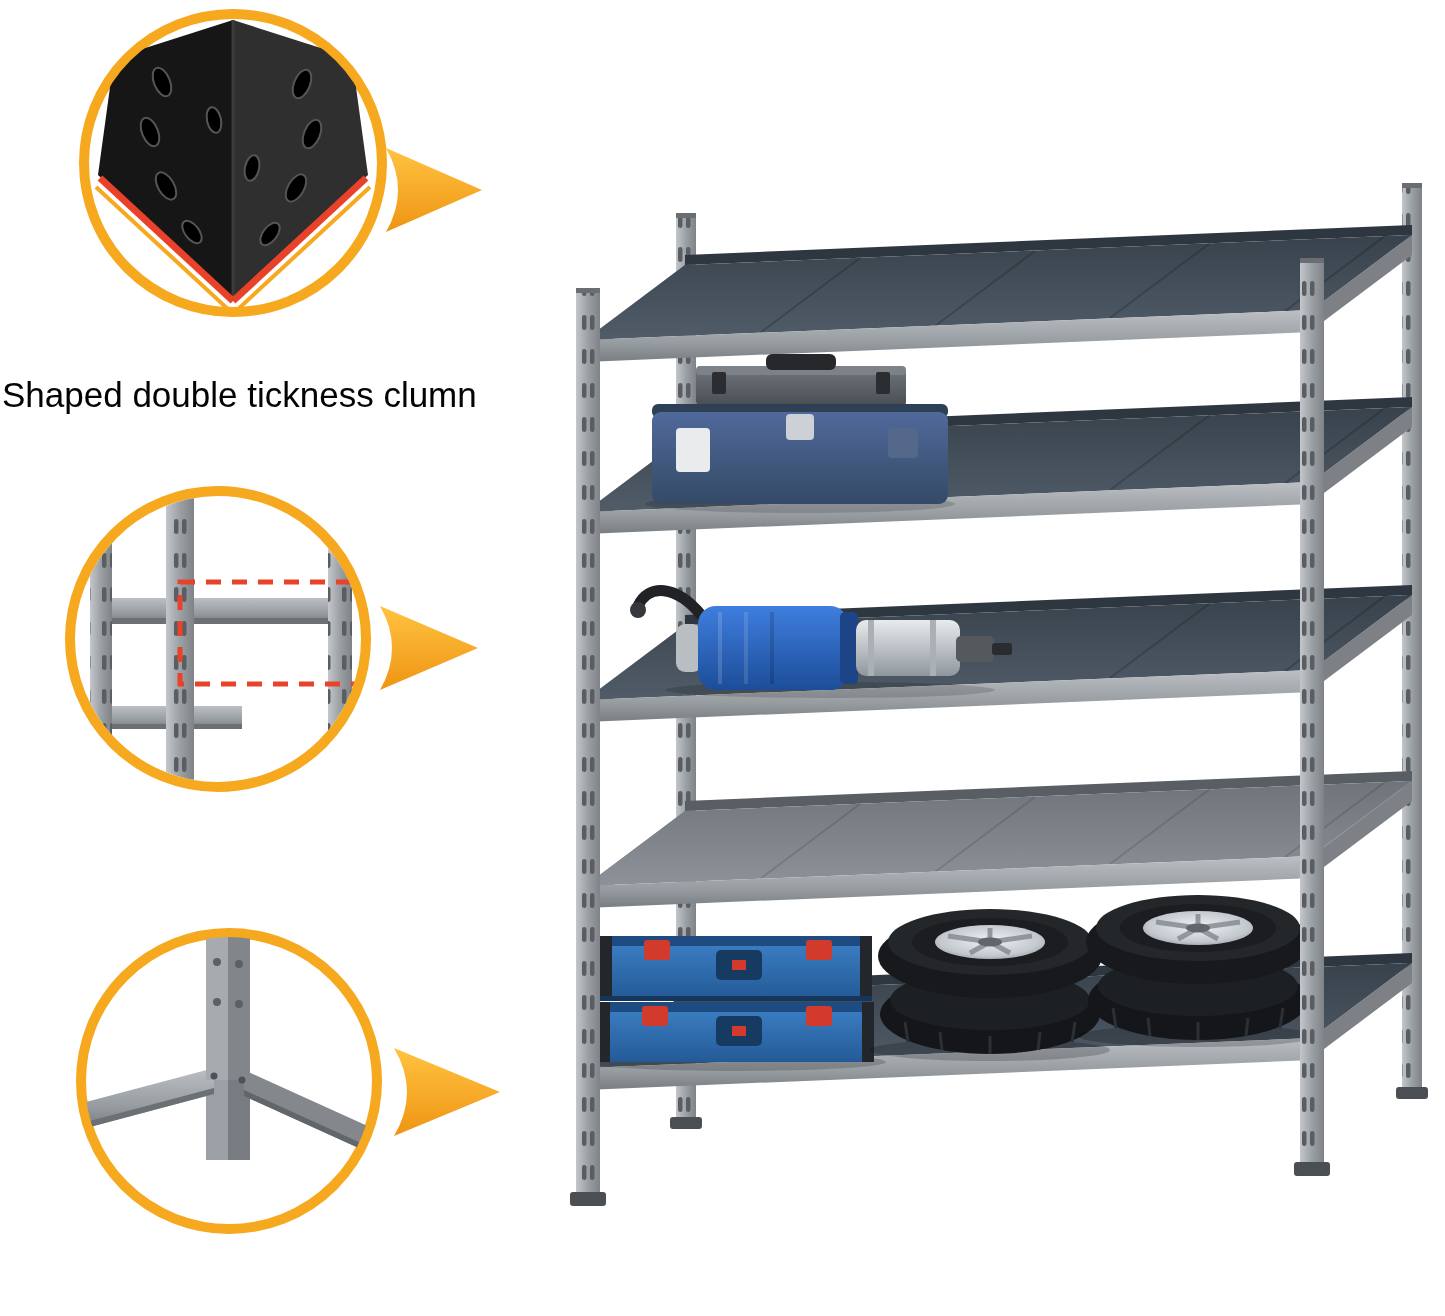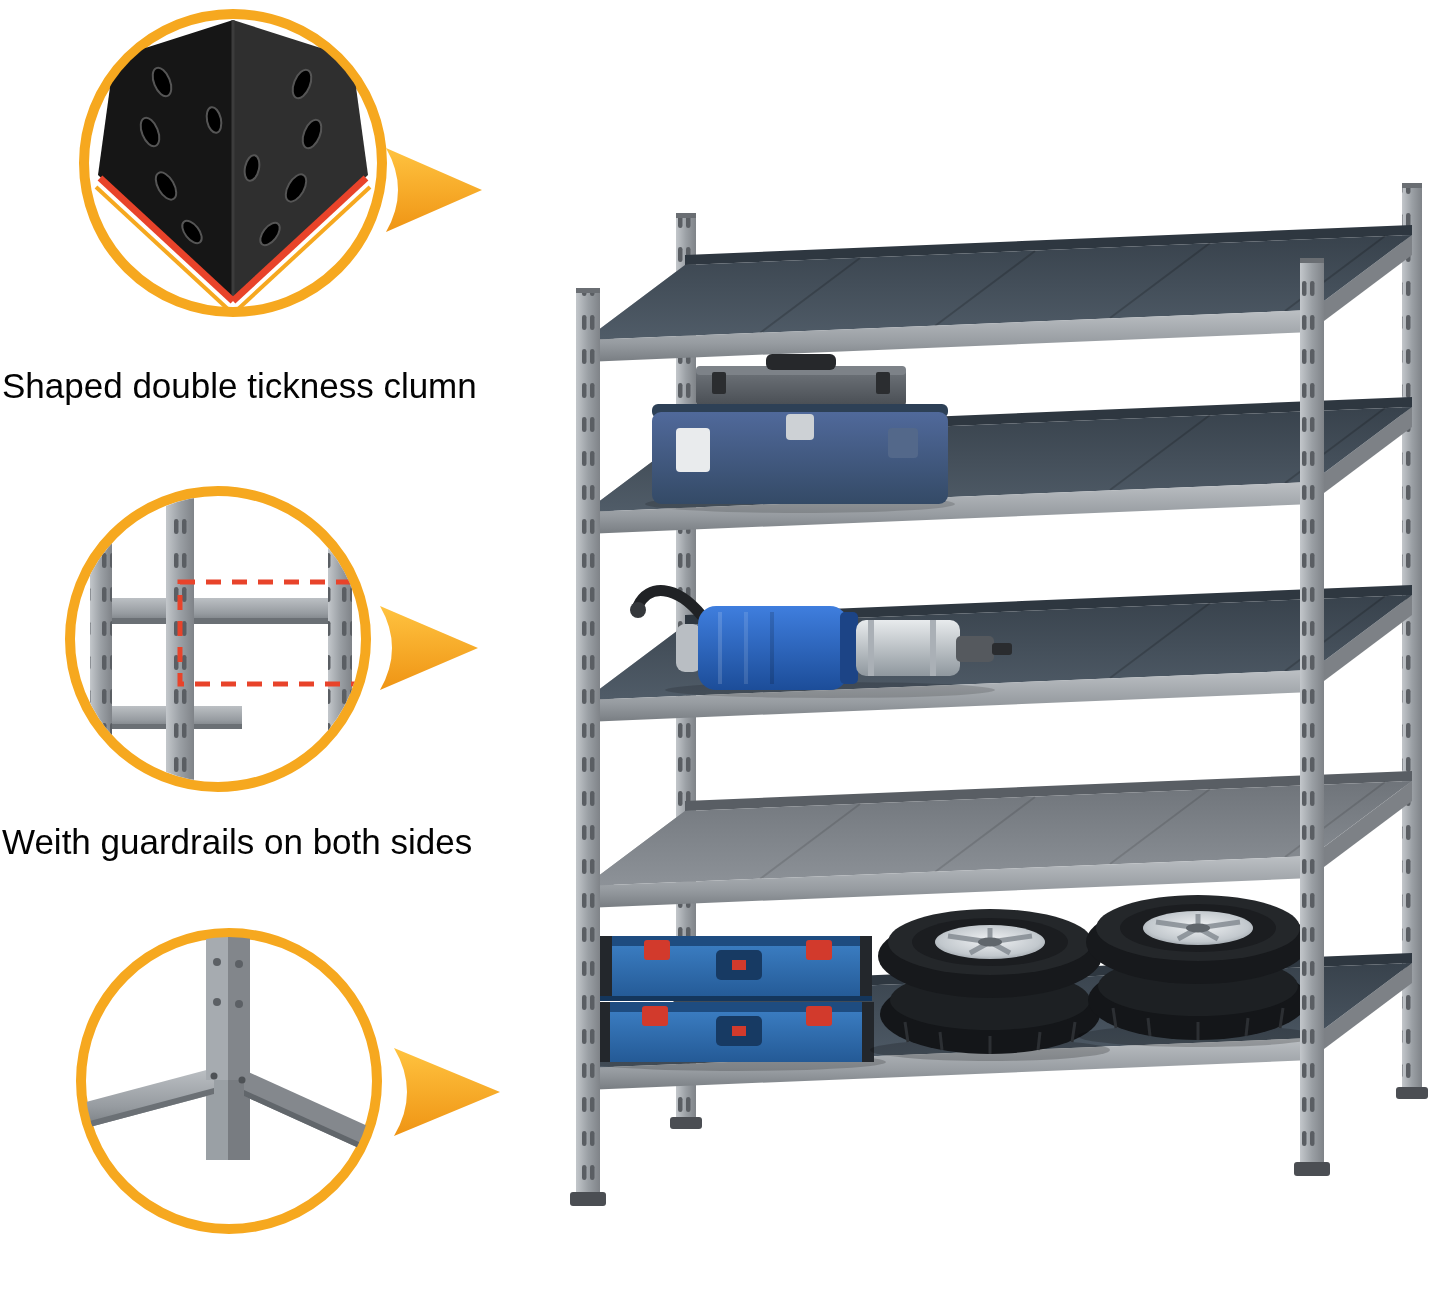--- a/index.html
+++ b/index.html
@@ -3,21 +3,21 @@
 <meta charset="utf-8">
 <style>
   html,body{margin:0;padding:0;background:#fff;}
   .stage{
     position:relative;width:1445px;height:1316px;background:#ffffff;
     overflow:hidden;font-family:"Liberation Sans", sans-serif;
   }
   .stage svg{position:absolute;left:0;top:0;}
   .caption{
     position:absolute;color:#030303;font-size:35px;line-height:1.15;
-    white-space:nowrap;letter-spacing:0px;
+    white-space:nowrap;letter-spacing:0px;margin-top:9px;
   }
   .caption-column{left:2px;top:366px;}
   .caption-guardrails{left:2px;top:822px;}
   .caption-boltless{left:30px;top:1264px;width:400px;text-align:center;white-space:normal;}
 </style>
 </head>
 <body>
 
 <div class="stage">
 
@@ -329,15 +329,14 @@
       <circle cx="214" cy="1076" r="3.5" fill="#4e5256"></circle>
       <circle cx="242" cy="1080" r="3.5" fill="#4e5256"></circle>
     </g>
   </g>
   <g>
     <path d="M 394 1048 L 500 1092 L 394 1136 Q 420 1092 394 1048 Z" fill="url(#arrowGrad)"></path>
   </g>
 </svg>
 
 <div class="caption caption-column">Shaped double tickness clumn</div>
-<div class="caption caption-guardrails">Weith guardrails on both sides</div>
 
 </div>
 
 </body></html>

